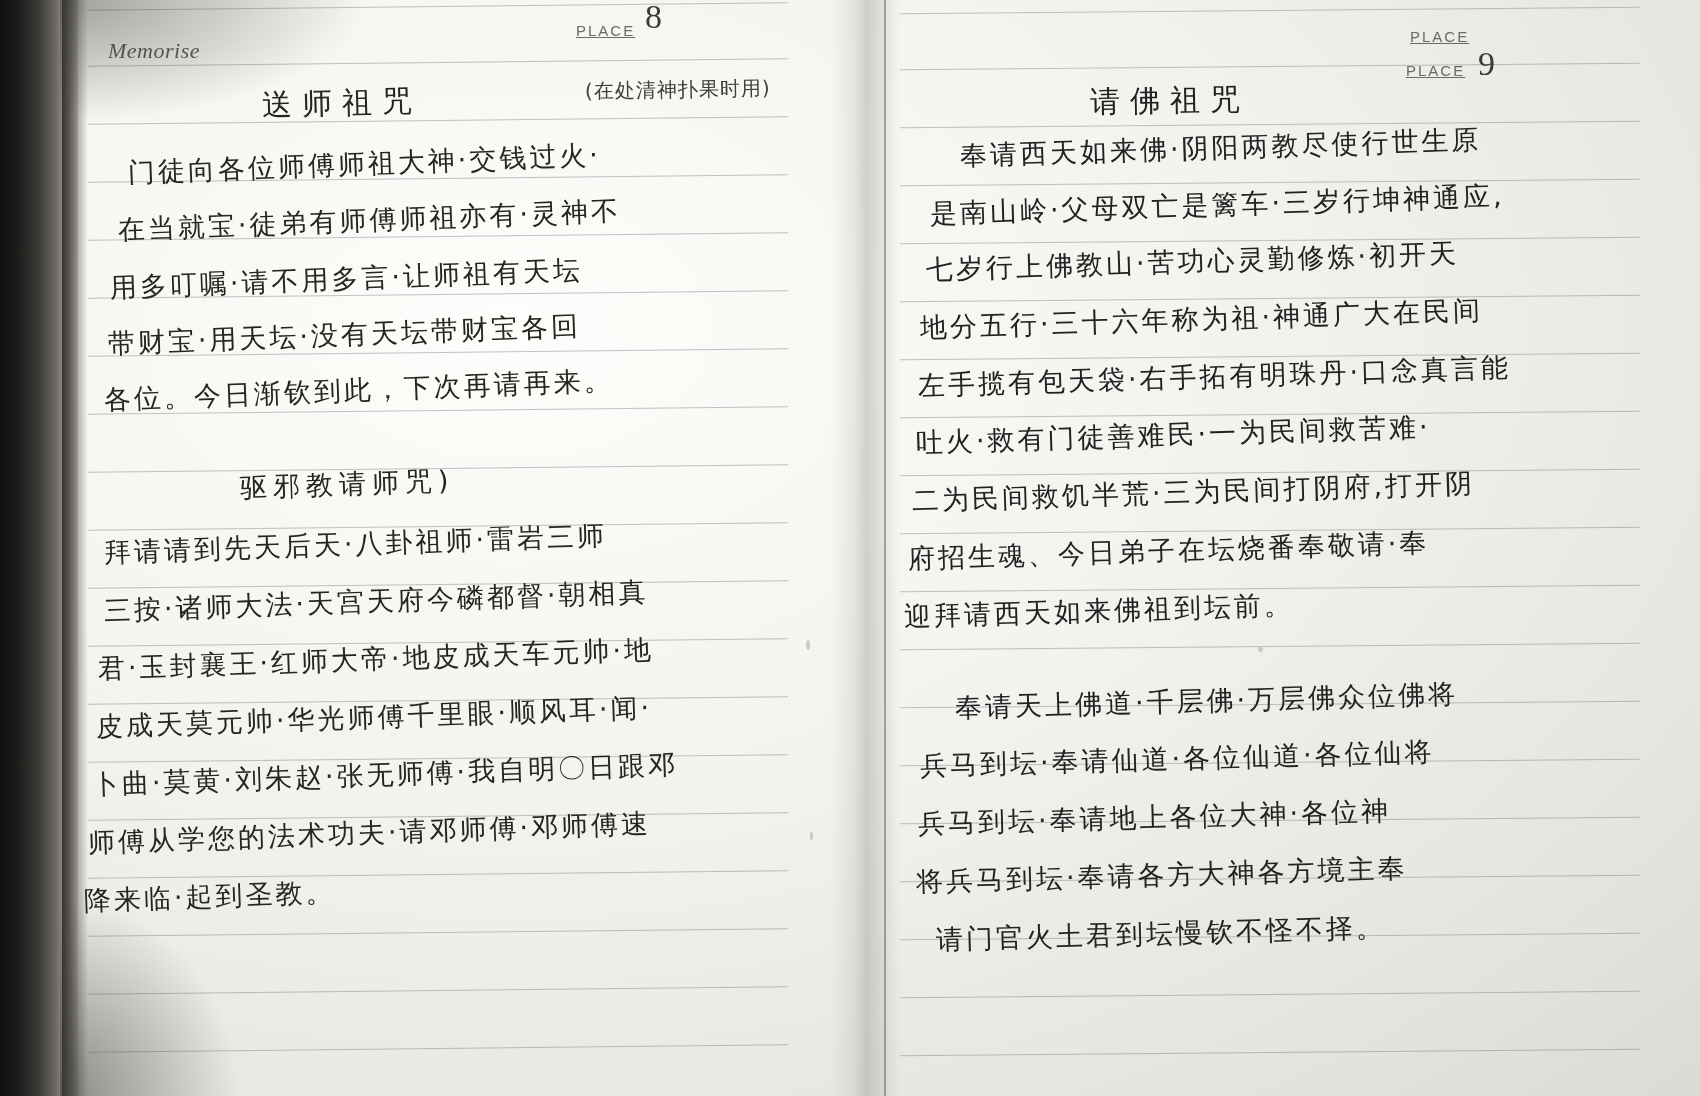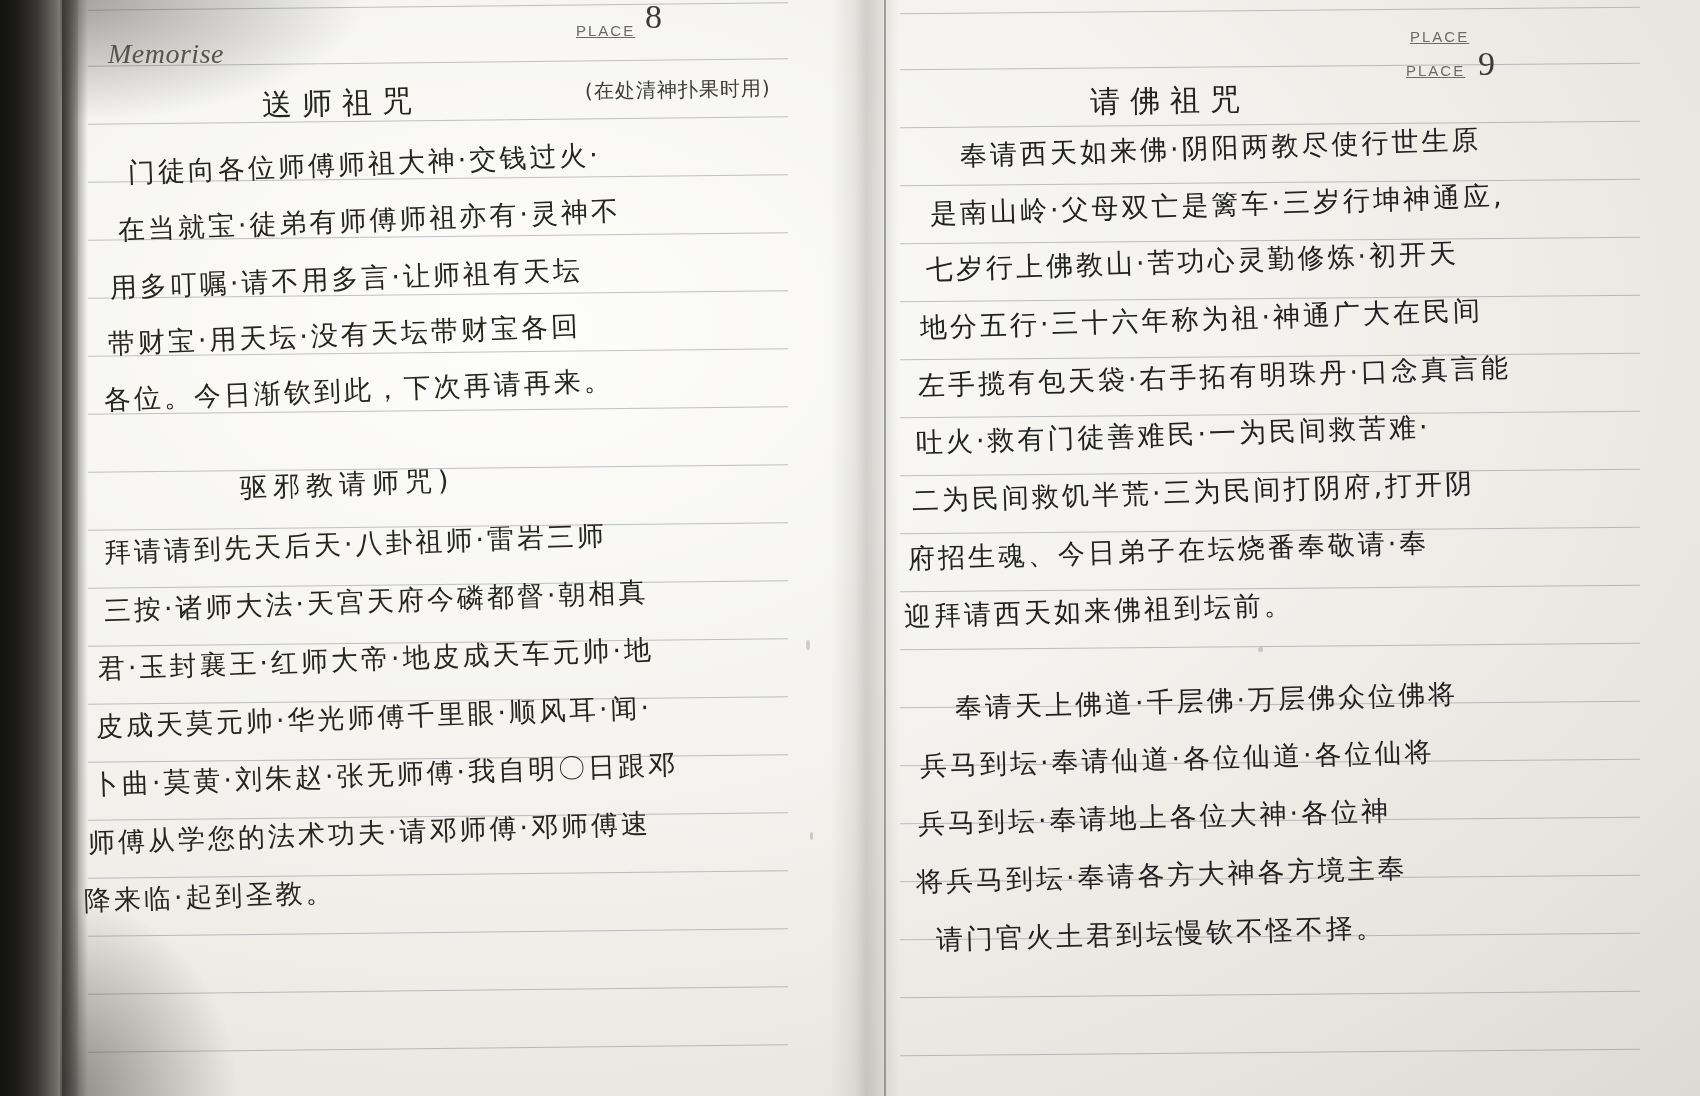--- a/index.html
+++ b/index.html
@@ -88,21 +88,21 @@
     position: absolute;
     font-family: "Liberation Serif", serif;
     font-size: 34px;
     color: #3b3a38;
   }
   .brand {
     position: absolute;
     left: 108px; top: 38px;
     font-family: "Liberation Serif", serif;
     font-style: italic;
-    font-size: 28px;
+    font-size: 22px;
     color: #56544f;
     letter-spacing: 0.5px;
   }
 
   
   .hw {
     position: absolute;
     color: #232322;
     font-family: "DejaVu Sans", sans-serif;
     white-space: nowrap;

